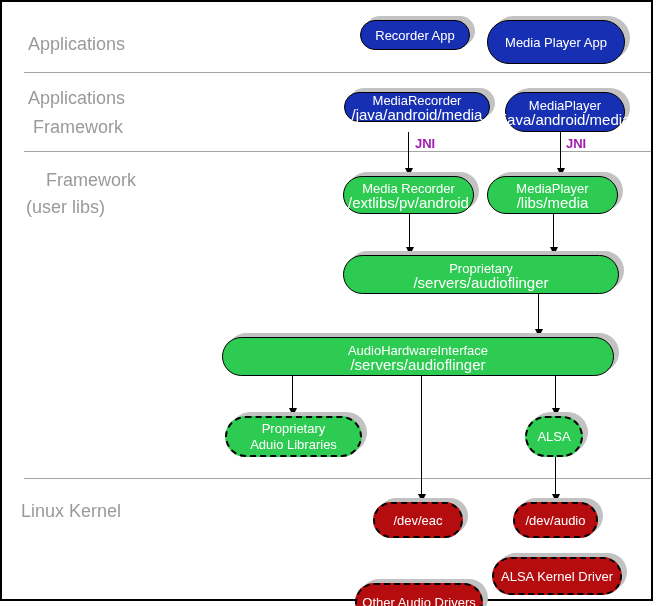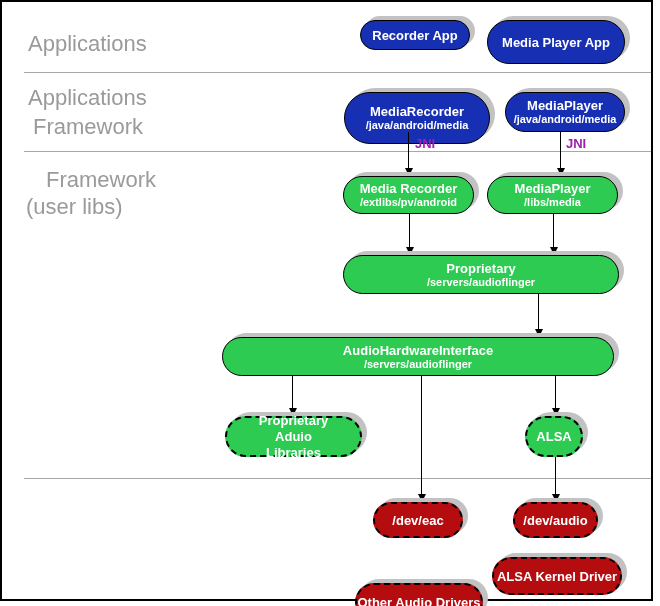--- a/index.html
+++ b/index.html
@@ -8,33 +8,33 @@
     font-family:"Liberation Sans","DejaVu Sans",sans-serif;
   }
   .frame{
     position:absolute;left:0;top:0;width:649px;height:597px;
     border:2px solid #000;background:transparent;
   }
   .divider{
     position:absolute;left:24px;width:627px;height:1px;background:#a6a6a6;
   }
   .section-label{
-    position:absolute;color:var(--label-gray,#9a9a9a);font-size:22px;line-height:26px;white-space:nowrap;
+    position:absolute;color:var(--label-gray,#9a9a9a);font-size:18px;line-height:26px;white-space:nowrap;
   }
   .node{
     position:absolute;display:flex;flex-direction:column;align-items:center;justify-content:center;
     border-radius:999px;color:#fff;text-align:center;box-sizing:border-box;
-    border:1.5px solid #000;box-shadow:5px -4px 0 0 var(--shadow,#c2c2c2);font-weight:bold;
+    border:1.5px solid #000;box-shadow:5px -4px 0 0 var(--shadow,#c2c2c2);
   }
   .node.dashed{border:2px dashed #000;}
   .node.blue{background:var(--app-blue,#1730b3);}
   .node.green{background:var(--lib-green,#2dcb52);}
   .node.red{background:var(--kernel-red,#b50d0f);}
   .node .title{font-size:13px;line-height:15px;}
-  .node .subtitle{font-size:11px;line-height:13px;}
+  .node .subtitle{font-size:15px;line-height:13px;}
   .node .wrap{font-size:13px;line-height:16px;padding:0 20px;}
   .vline{position:absolute;width:1px;background:#000;}
   .vline .head{
     position:absolute;bottom:0;left:-3.5px;width:0;height:0;
     border-left:4px solid transparent;border-right:4px solid transparent;border-top:8px solid #000;
   }
   .jni{position:absolute;color:#a21caf;font-size:13px;font-weight:600;}
 </style>
 </head>
 <body>
@@ -45,29 +45,30 @@
 
   <div class="divider" style="top:72px"></div>
   <div class="divider" style="top:151px"></div>
   <div class="divider" style="top:478px"></div>
 
   <div class="section-label" style="left:28px;top:31px">Applications</div>
   <div class="section-label" style="left:28px;top:85px">Applications</div>
   <div class="section-label" style="left:33px;top:114px">Framework</div>
   <div class="section-label" style="left:46px;top:167px">Framework</div>
   <div class="section-label" style="left:26px;top:194px">(user libs)</div>
+  <div class="section-label" style="left:21px;top:498px">Linux Kernel</div>
 
   <div class="node blue" style="left:360px;top:20px;width:110px;height:30px">
     <div class="title">Recorder App</div>
   </div>
   <div class="node blue" style="left:487px;top:20px;width:138px;height:44px">
     <div class="title">Media Player App</div>
   </div>
 
-  <div class="node blue" style="left:344px;top:92px;width:146px;height:52px">
+  <div class="node blue" style="left:344px;top:92px;width:146px;height:30px">
     <div class="title">MediaRecorder</div>
     <div class="subtitle">/java/android/media</div>
   </div>
   <div class="node blue" style="left:505px;top:92px;width:120px;height:40px">
     <div class="title">MediaPlayer</div>
     <div class="subtitle">/java/android/media</div>
   </div>
 
   <div class="vline" style="left:408px;top:132px;height:44px">
       <div class="head"></div>

